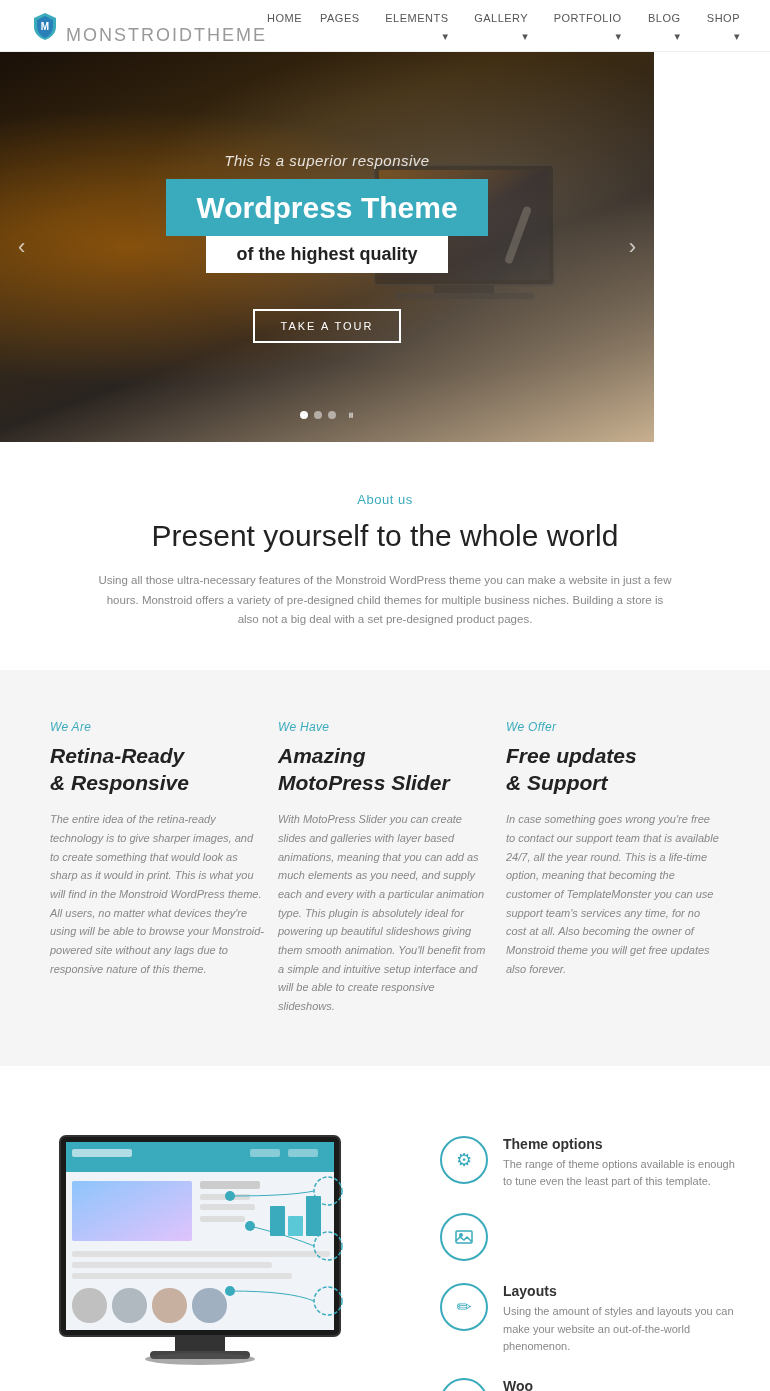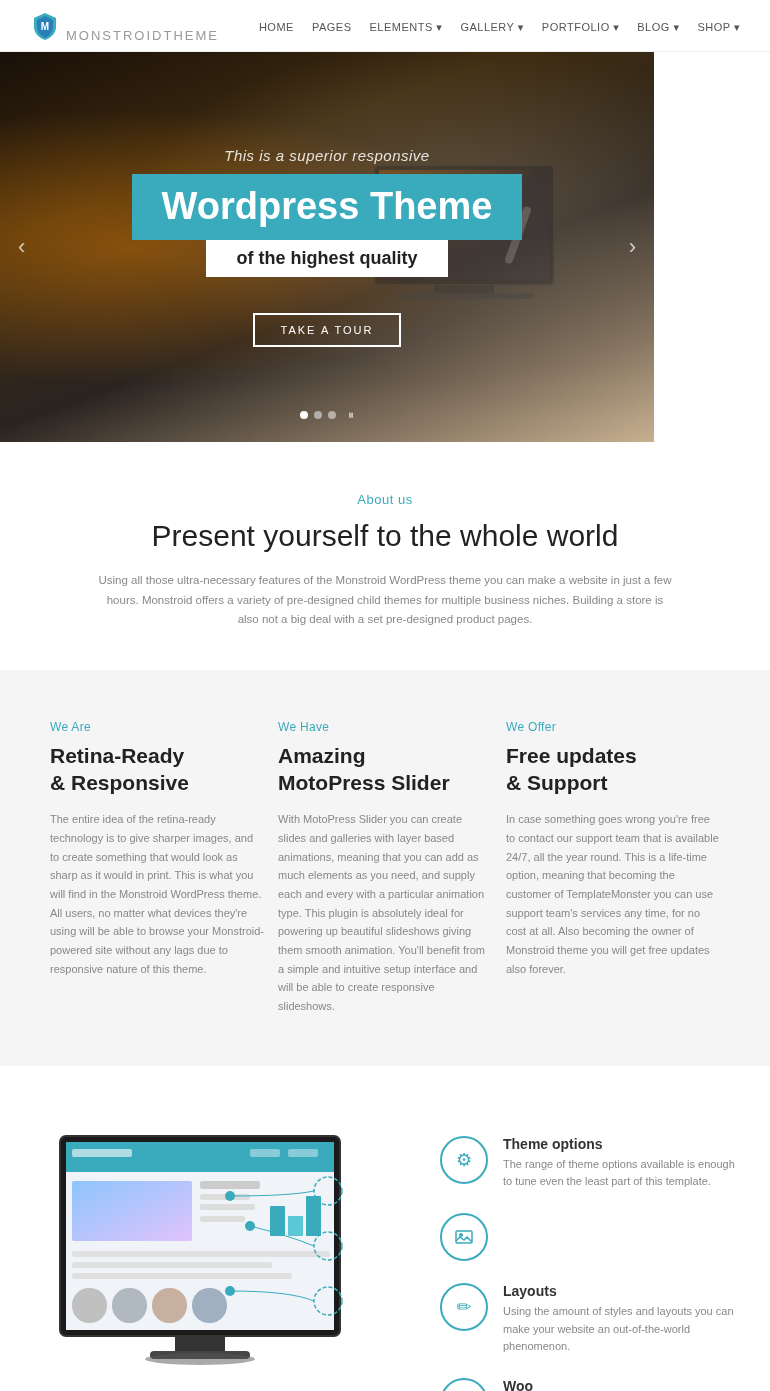--- a/index.html
+++ b/index.html
@@ -18,21 +18,21 @@
       display: flex;
       align-items: center;
       margin-right: auto;
     }
     .navbar-logo .shield {
       width: 30px;
       height: 30px;
       margin-right: 6px;
     }
     .navbar-brand-text {
-      font-size: 13px;
+      font-size: 18px;
       font-weight: bold;
       letter-spacing: 2px;
       color: #333;
       margin-top: 20px;
     }
     .navbar-brand-text span { color: #999; font-weight: normal; }
     .navbar-nav {
       display: flex;
       gap: 18px;
       list-style: none;
@@ -79,21 +79,21 @@
       letter-spacing: 0.5px;
     }
     .hero-title-box {
       background: #3aabbd;
       padding: 12px 30px;
       display: inline-block;
       margin-bottom: 0;
     }
     .hero-title {
       color: #fff;
-      font-size: 38px;
+      font-size: 30px;
       font-weight: bold;
       line-height: 1.1;
     }
     .hero-quality-box {
       background: #fff;
       padding: 8px 30px;
       display: inline-block;
       margin-bottom: 18px;
     }
     .hero-quality {
@@ -175,20 +175,21 @@
 
     
     .features-section {
       background: #f5f5f5;
       padding: 50px 50px 50px;
     }
     .features-grid {
       display: grid;
       grid-template-columns: 1fr 1fr 1fr;
       gap: 14px;
+      font-style: italic;
     }
     .feature-item { }
     .feature-we {
       color: #3aabbd;
       font-size: 12px;
       margin-bottom: 8px;
       letter-spacing: 0.3px;
     }
     .feature-title {
       font-size: 21px;

